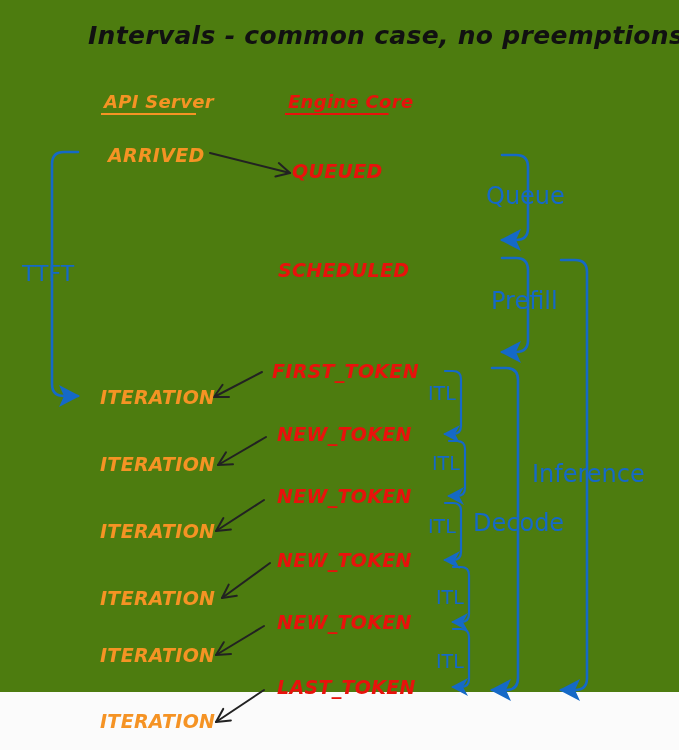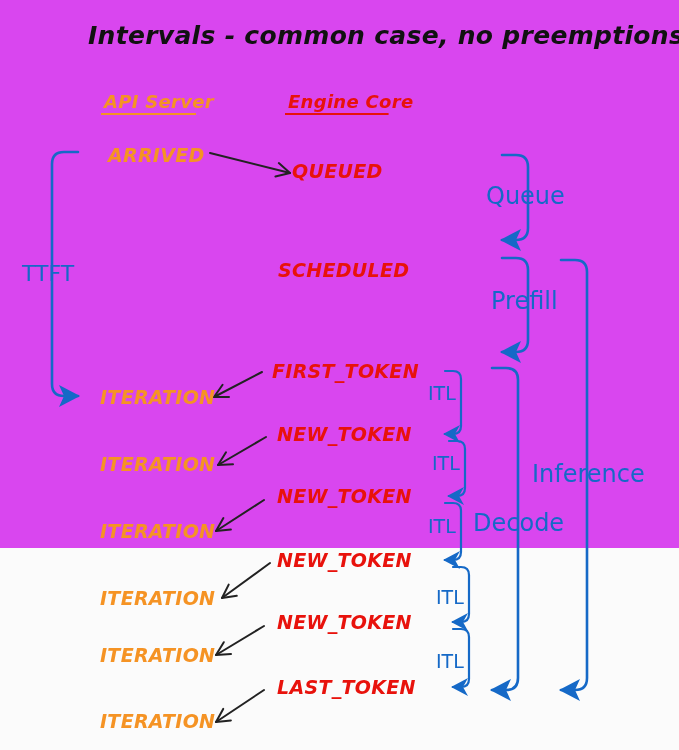--- a/index.html
+++ b/index.html
@@ -1,18 +1,18 @@
 <!DOCTYPE html>
 <html><head>
 <meta charset="utf-8">
 <style>
   html,body{margin:0;padding:0;background:#fbfbfb;}
   body{width:679px;height:750px;overflow:hidden;
        font-family:"DejaVu Sans","Liberation Sans",sans-serif;}
-  #stage{position:relative;width:679px;height:548px;background:#d946ef;}
+  #stage{position:relative;width:679px;height:692px;background:#4d7c0f;}
   svg.layer{position:absolute;left:0;top:0;width:679px;height:750px;overflow:visible;}
   .hand{font-family:"DejaVu Sans","Liberation Sans",sans-serif;
         font-style:italic;font-weight:bold;letter-spacing:.3px;}
   .title{font-size:25px;fill:#111111;}
   .col-head{font-size:18px;}
   .state{font-size:19px;}
   .lbl{font-family:"DejaVu Sans","Liberation Sans",sans-serif;
        font-style:normal;font-weight:normal;fill:#1569C7;}
   .lbl-lg{font-size:24px;}
   .lbl-md{font-size:22px;}

